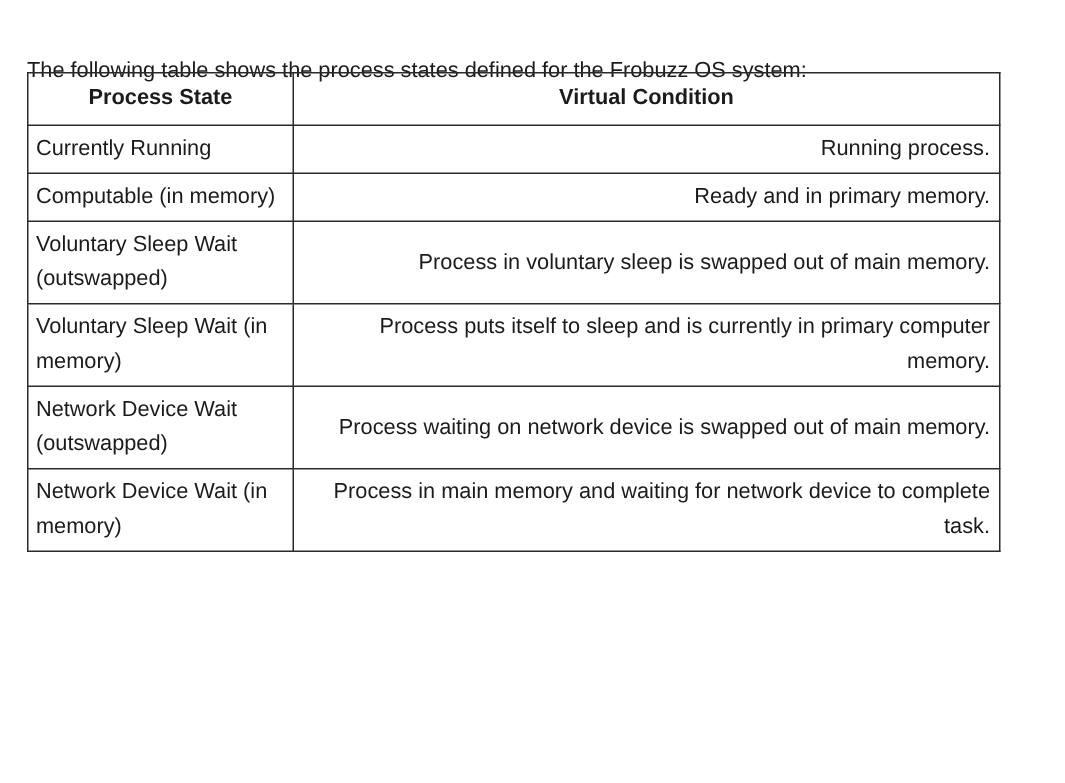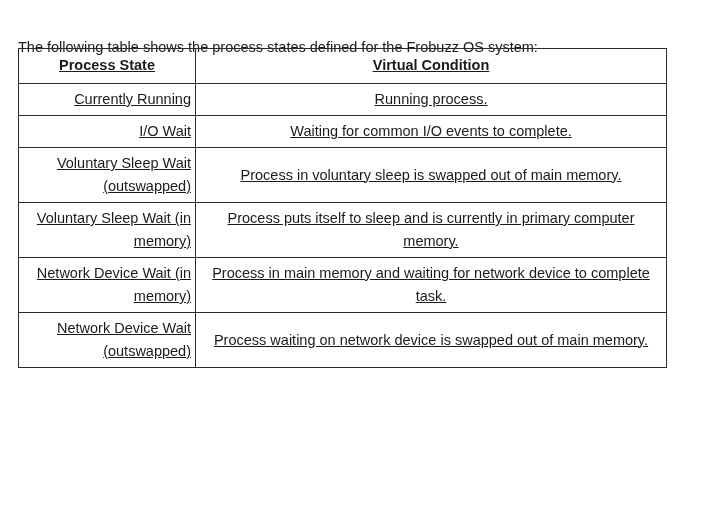--- a/index.html
+++ b/index.html
@@ -23,21 +23,20 @@
     line-height: 20px;
     color: #1b1b1b;
     white-space: nowrap;
     margin-top: 29px;
   }
   .table-wrap {
     position: absolute;
     left: 18px;
     top: 48px;
     width: 648px;
-    text-decoration: underline;
   }
   table.states {
     border-collapse: collapse;
     width: 648px;
     table-layout: fixed;
     border: 1.5px solid #2a2a2a;
   }
   table.states col.c-state { width: 177px; }
   table.states col.c-cond  { width: 471px; }
 
@@ -51,26 +50,26 @@
   }
   table.states thead th {
     font-weight: bold;
     text-align: center;
     padding: 5px 6px 6px 6px;
     height: 20px;
     vertical-align: middle;
   }
   table.states tbody td.state {
     vertical-align: top;
-    text-align: right;
+    text-align: left;
     padding: 4px 4px 4px 5px;
   }
   table.states tbody td.cond {
     vertical-align: middle;
-    text-align: center;
+    text-align: right;
     padding: 4px 6px 4px 6px;
   }
   table.states tbody tr { }
 </style>
 </head>
 <body>
 
 <div class="intro">The following table shows the process states defined for the Frobuzz OS system:</div>
 
 <div class="table-wrap">
@@ -84,34 +83,34 @@
         <th>Process State</th>
         <th>Virtual Condition</th>
       </tr>
     </thead>
     <tbody>
       <tr>
         <td class="state">Currently Running</td>
         <td class="cond">Running process.</td>
       </tr>
       <tr>
-        <td class="state">I/O Wait</td>
-        <td class="cond">Waiting for common I/O events to complete.</td>
+        <td class="state">Computable (in memory)</td>
+        <td class="cond">Ready and in primary memory.</td>
       </tr>
       <tr>
         <td class="state">Voluntary Sleep Wait (outswapped)</td>
         <td class="cond">Process in voluntary sleep is swapped out of main memory.</td>
       </tr>
       <tr>
         <td class="state">Voluntary Sleep Wait (in memory)</td>
         <td class="cond">Process puts itself to sleep and is currently in primary computer memory.</td>
       </tr>
       <tr>
+        <td class="state">Network Device Wait (outswapped)</td>
+        <td class="cond">Process waiting on network device is swapped out of main memory.</td>
+      </tr>
+      <tr>
         <td class="state">Network Device Wait (in memory)</td>
         <td class="cond">Process in main memory and waiting for network device to complete task.</td>
-      </tr>
-      <tr>
-        <td class="state">Network Device Wait (outswapped)</td>
-        <td class="cond">Process waiting on network device is swapped out of main memory.</td>
       </tr>
     </tbody>
   </table>
 </div>
 
 </body></html>

